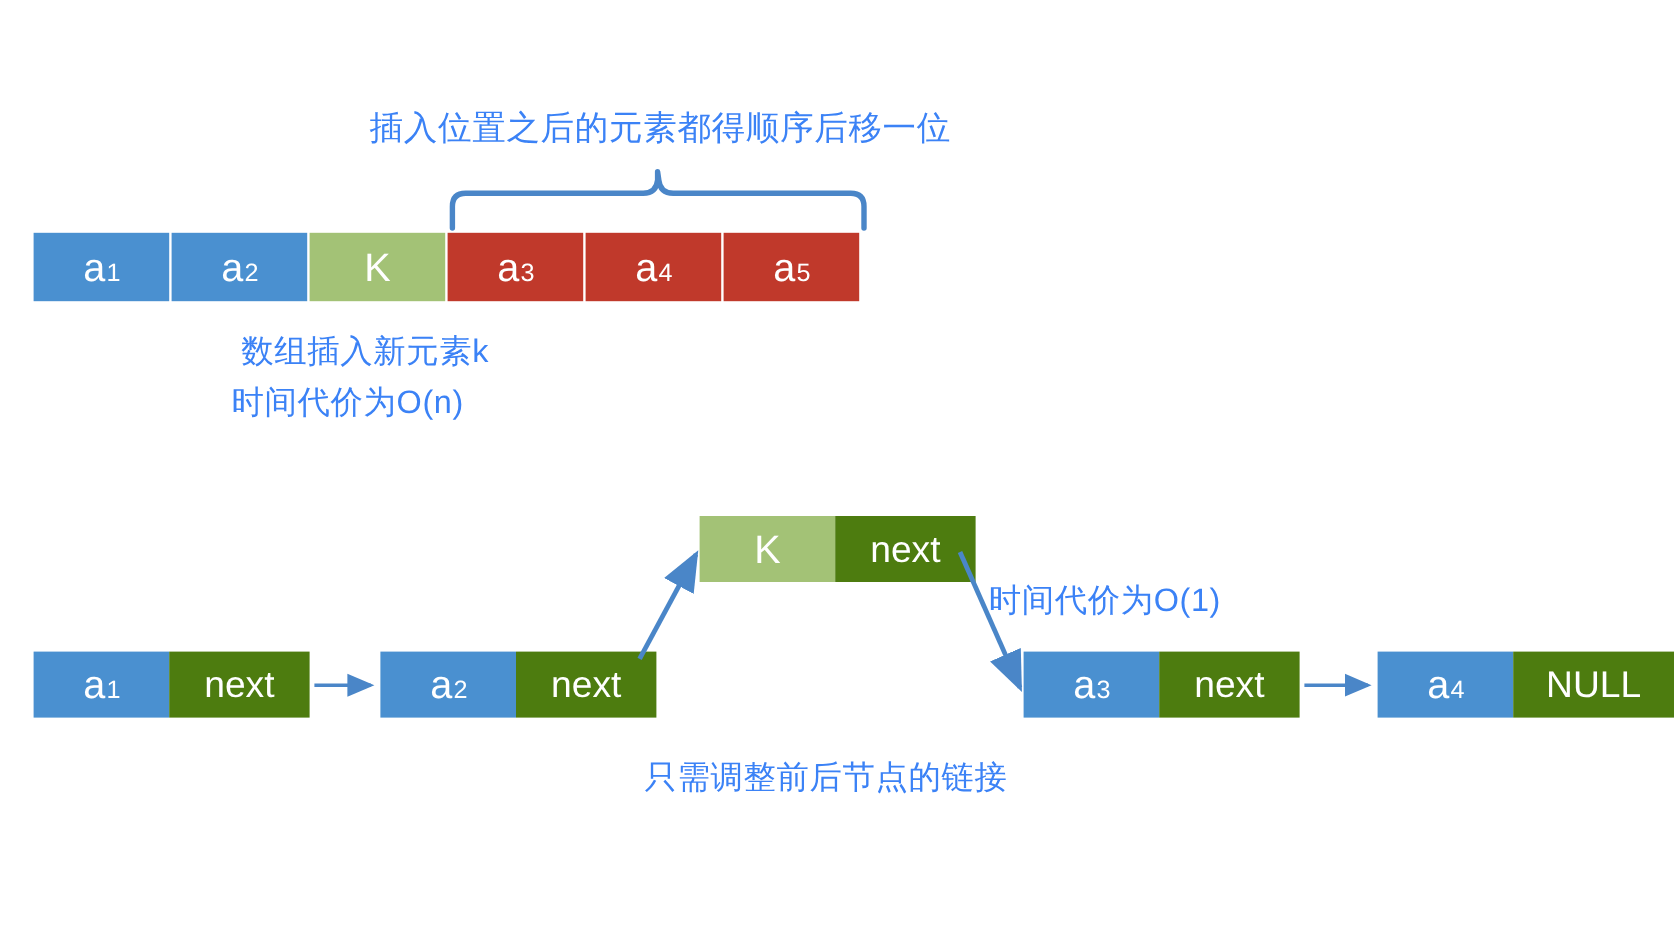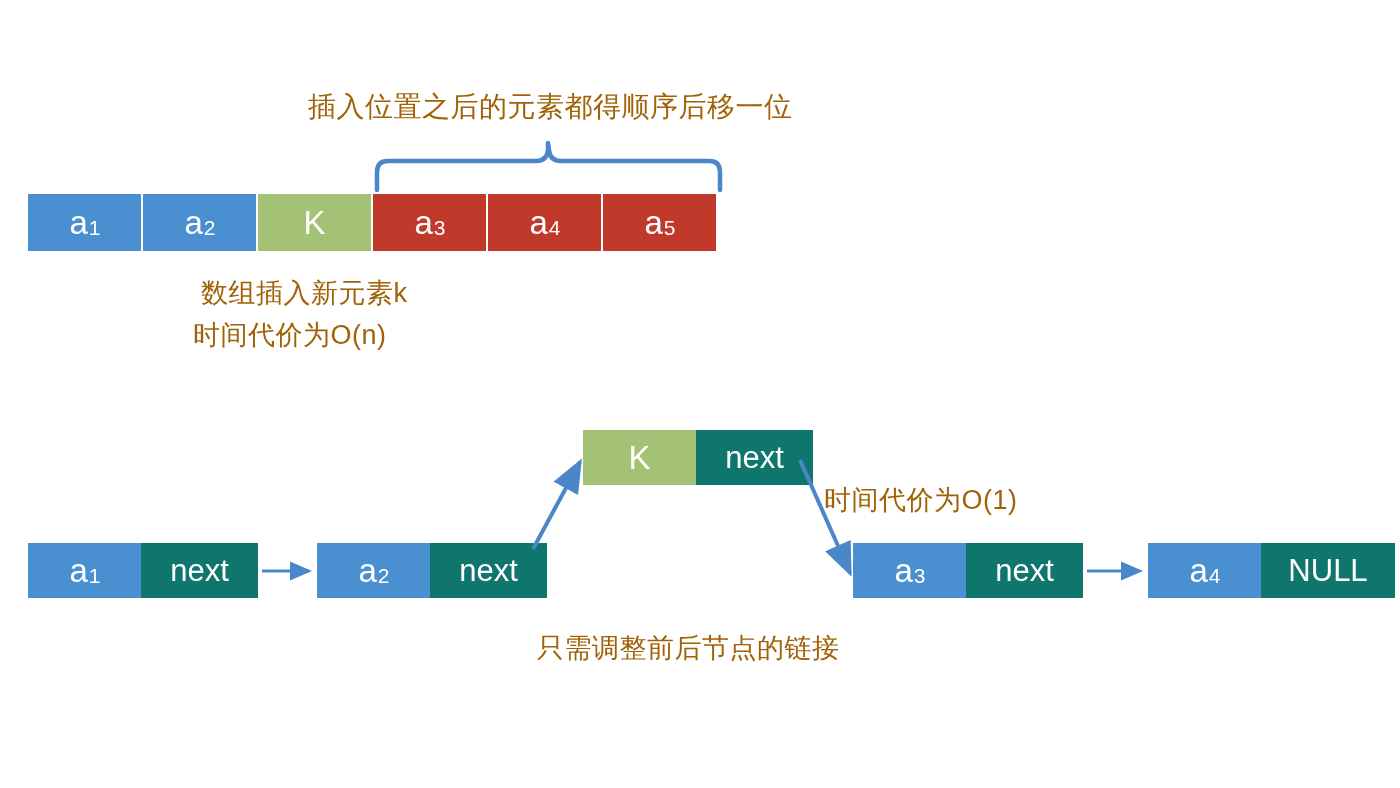--- a/index.html
+++ b/index.html
@@ -20,21 +20,21 @@
     left: 0; top: 0;
     width: 1400px;
     height: 788px;
   }
 
   
   .ctext {
     position: absolute;
     font-size: 27px;
     line-height: 42px;
-    color: #a16207;
+    color: #3b82f6;
     white-space: nowrap;
     letter-spacing: 0.5px;
   }
 
   
   .array-row {
     position: absolute;
     left: 28px;
     top: 194px;
     display: flex;
@@ -81,21 +81,21 @@
   }
   .node .val .sub {
     font-size: 21px;
     position: relative;
     top: 5px;
     left: 1px;
   }
   .node .val.green { background: #a3c276; }
   .node .ptr {
     width: 117px;
-    background: #0f766e;
+    background: #4d7c0f;
     color: #ffffff;
     font-size: 31px;
     display: flex;
     align-items: center;
     justify-content: center;
   }
   .node .ptr.wide { width: 134px; }
 
   
   .overlay {

